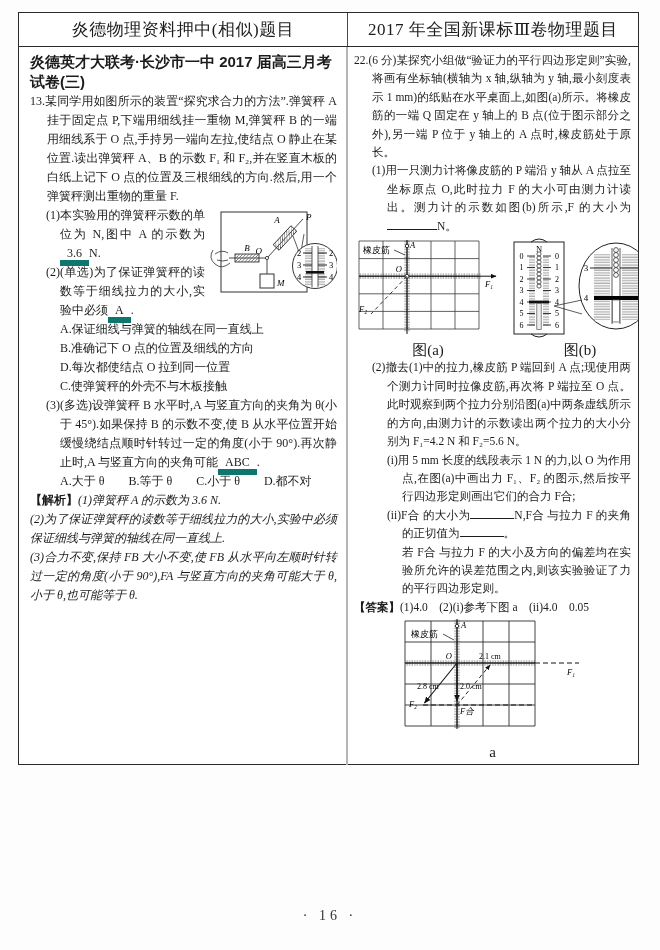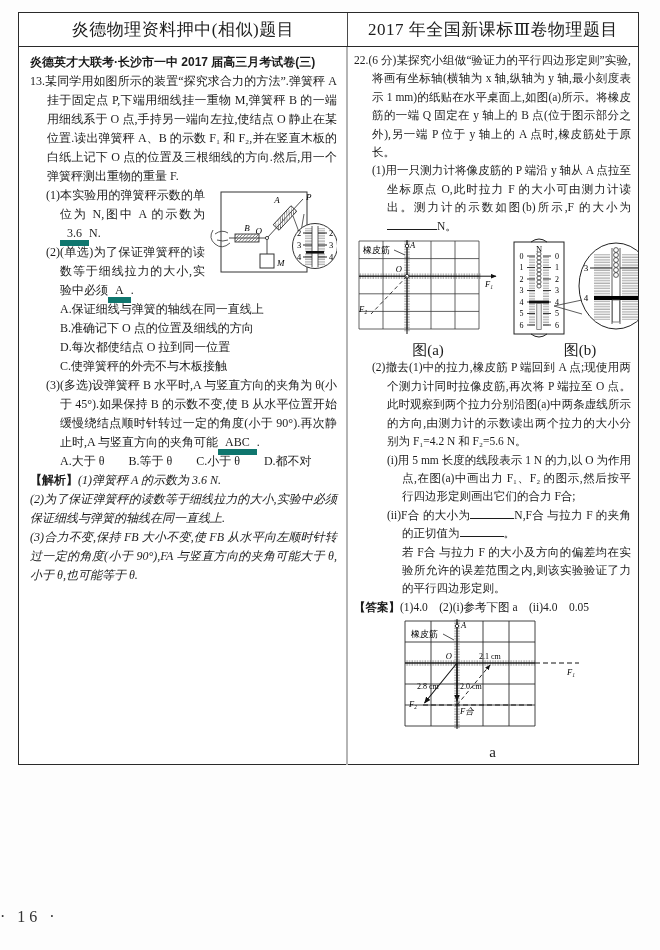--- a/index.html
+++ b/index.html
@@ -13,40 +13,40 @@
          font-size:17px;letter-spacing:.5px;}
   .hcell.hl{width:329px;border-right:1.2px solid #4a4a4a;box-sizing:border-box;}
   .hcell.hr{flex:1;}
   .body-row{display:flex;height:calc(100% - 33px);}
   .col-left{width:329px;box-sizing:border-box;border-right:2px solid #b5b5b5;
             padding:5px 9px 0 11px;font-size:12px;line-height:19px;
             text-align:justify;overflow:hidden;}
   .col-right{flex:1;box-sizing:border-box;padding:4px 7px 0 6px;
              font-size:11.5px;line-height:18.4px;text-align:justify;overflow:hidden;}
   .ttl{font-family:"Liberation Sans","DejaVu Sans",sans-serif;
-       font-weight:bold;font-size:12px;line-height:20px;text-align:left;}
+       font-weight:bold;font-size:15px;line-height:20px;text-align:left;}
   .hang-q{padding-left:17px;text-indent:-17px;}
   .item{padding-left:30px;text-indent:-14px;}
   .opt{padding-left:30px;}
   .r-hang-q{padding-left:18px;text-indent:-18px;}
   .r-item{padding-left:33px;text-indent:-15px;}
   .r-sub{padding-left:48px;text-indent:-15px;}
   .r-ruo{padding-left:48px;}
   .ans{border-bottom:6px solid #0f766e;padding:0 7px;}
   .blank{display:inline-block;width:50px;height:11px;border-bottom:1px solid #1c1c1c;}
   .blank.sm{width:44px;}
   .jiexi{font-style:italic;}
   .blab{font-weight:bold;font-style:normal;}
   .fig13wrap{float:right;width:128px;margin:2px 0 2px 4px;}
   .figrow{display:flex;justify-content:space-between;margin:3px 0 1px 0;}
   .figcell{text-align:center;}
   .figcap{font-size:15px;text-align:center;line-height:13px;margin-top:1px;}
   .ansfigwrap{text-align:center;margin-top:1px;}
-  .pageno{position:absolute;left:0;right:0;top:908px;
-          font-size:16px;color:#333;letter-spacing:4px;}
+  .pageno{position:absolute;left:0;right:0;top:908px;text-align:center;
+          font-size:14px;color:#333;letter-spacing:4px;}
   svg text{font-family:"Liberation Serif","DejaVu Serif",serif;}
   .it{font-style:italic;}
 </style>
 </head>
 <body>
 
 <svg width="0" height="0" style="position:absolute">
   <defs>
     <marker id="arr" markerWidth="7" markerHeight="6" refX="5.5" refY="2.5" orient="auto">
       <path d="M0,0 L6,2.5 L0,5 Z" fill="#111"></path>

